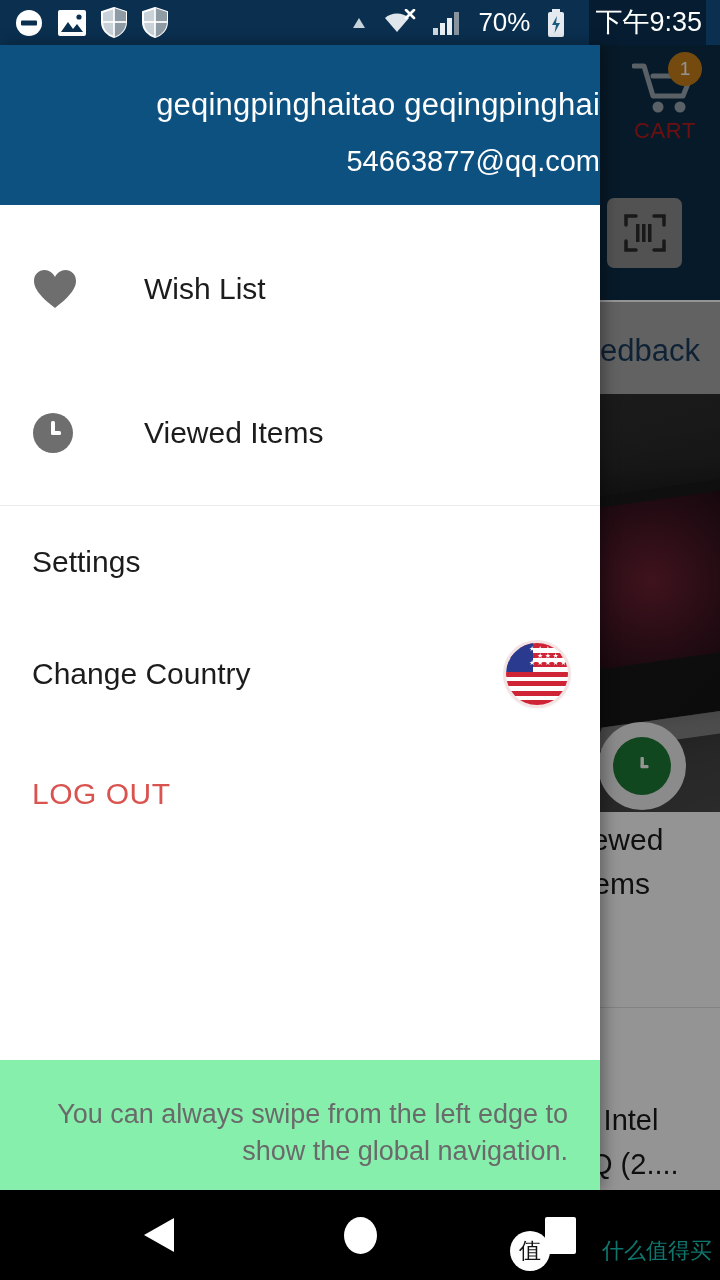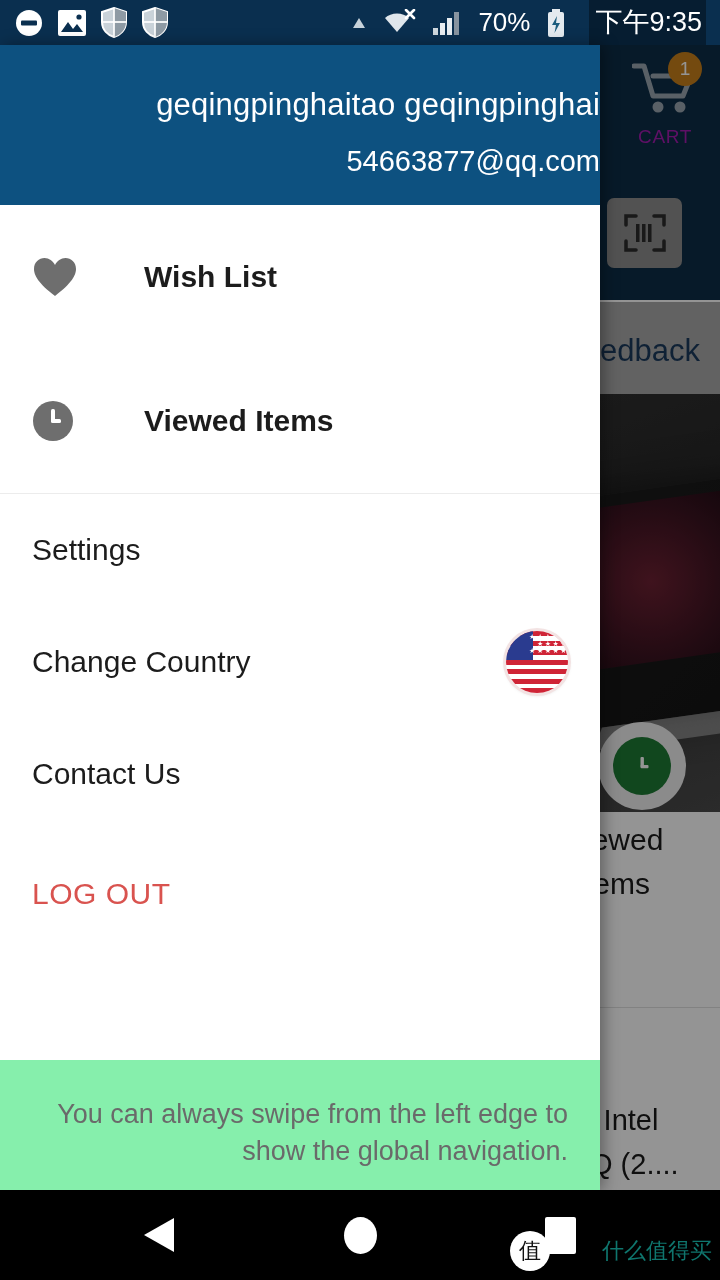--- a/index.html
+++ b/index.html
@@ -22,21 +22,21 @@
     position:absolute; left:620px; top:60px; width:90px; height:105px;
     display:flex; flex-direction:column; align-items:center; justify-content:flex-start;
   }
   .cart-glyph { position:relative; width:66px; height:58px; }
   .cart-badge {
     position:absolute; right:-4px; top:-8px;
     width:34px; height:34px; border-radius:50%;
     background:#c9801a; color:#fff;
     font-size:19px; line-height:34px; text-align:center;
   }
-  .cart-label { color:#a21caf; font-size:19px; letter-spacing:.6px; margin-top:8px; }
+  .cart-label { color:#b91c1c; font-size:22px; letter-spacing:.6px; margin-top:0; }
 
   .bg-scan {
     position:absolute; left:607px; top:198px; width:75px; height:70px;
     background:#8d8d8d; border-radius:7px;
     display:flex; align-items:center; justify-content:center;
   }
   .bg-feedback-bar {
     position:absolute; left:0; top:302px; width:720px; height:92px;
     background:#a9a9a9;
   }
@@ -116,21 +116,21 @@
     box-shadow:4px 0 14px rgba(0,0,0,.35);
     display:flex; flex-direction:column;text-align:right;
   }
   .drawer-header {
     height:160px; background:#0d5180;
     padding:40px 0 0 32px; flex:0 0 auto;
   }
   .dh-name { color:#ffffff; font-size:31px; line-height:40px; letter-spacing:.2px; }
   .dh-mail { color:#ffffff; font-size:29px; line-height:40px; margin-top:16px; }
 
-  .menu-top { padding-top:0;font-weight:bold; }
+  .menu-top { padding-top:12px; }
   .row {
     display:flex; align-items:center; height:144px; padding-left:32px;
   }
   .row-icon { width:112px; display:flex; align-items:center; }
   .row-label { font-size:30px; color:#1c1c1c; }
   .divider { height:1px; background:#ececec; margin:0; }
 
   .menu-plain .prow {
     display:flex; align-items:center; height:112px; padding:0 32px;
   }
@@ -340,23 +340,20 @@
               <i style="top:30.8%"></i>
             <i style="top:46.2%"></i>
               <i style="top:61.5%"></i>
               <i style="top:76.9%"></i>
             <i style="top:92.3%"></i>
           </span>
           <span class="flag-canton"></span>
           <span class="flag-stars">★★★★★<br>★★★★<br>★★★★★<br>★★★★</span>
         </span>
       </div>
-      <div class="prow">
-        <span class="plabel">Contact Us</span>
-      </div>
     </div>
 
     <div class="logout">
       <span>LOG OUT</span>
     </div>
 
     <div class="hint">
       <p>You can always swipe from the left edge to show the global navigation.</p>
     </div>
 

